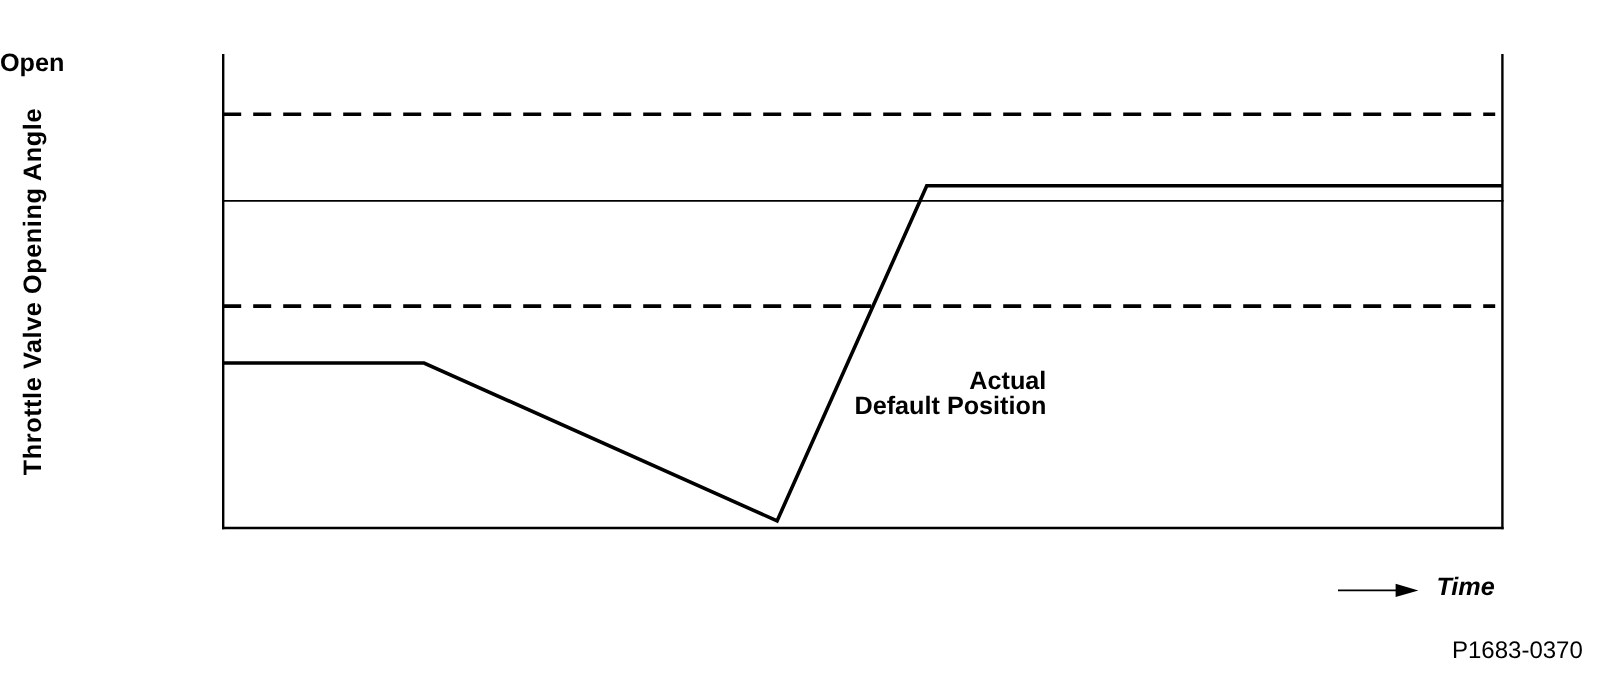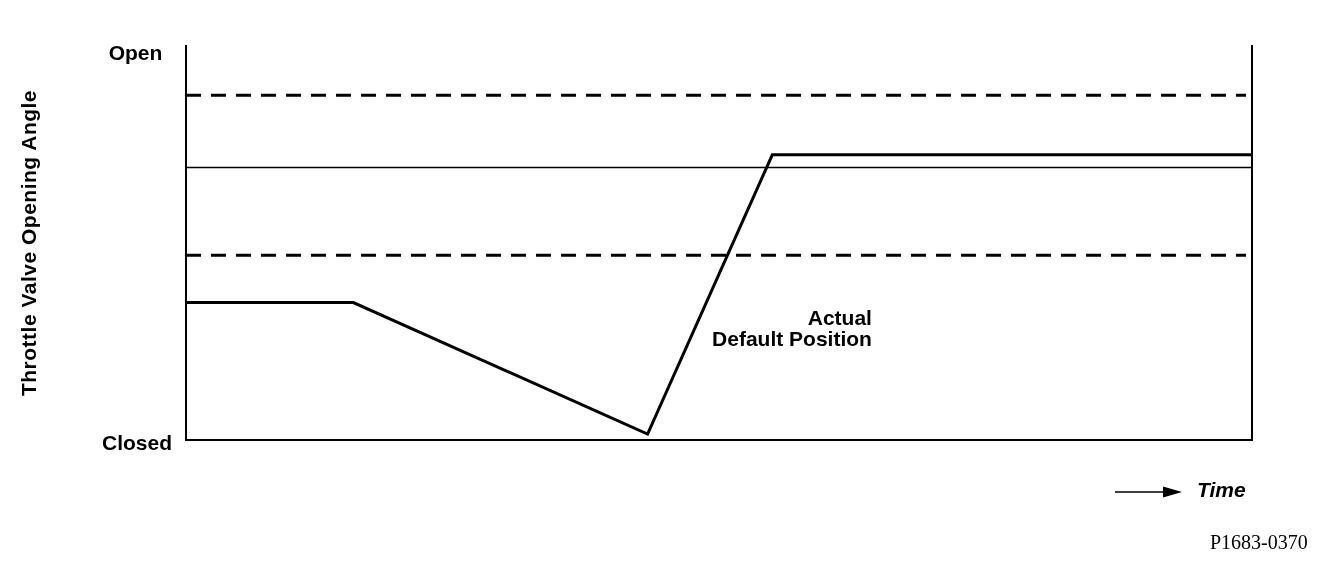--- a/index.html
+++ b/index.html
@@ -20,37 +20,36 @@
     line-height: 21px;
     white-space: nowrap;
     color: #000;
   }
   .ylabel {
     left: 28px;
     top: 243px;
     transform: translate(-50%, -50%) rotate(-90deg);
     letter-spacing: 0.5px;
   }
-  .tick-open   { left: 0; top: 42px;  width: 175px; text-align: center; padding-left: 48px; }
+  .tick-open   { left: 0; top: 42px;  width: 175px; text-align: left; }
   .tick-closed { left: 0; top: 432px; width: 172px; text-align: right; }
   .default-label { left: 256px; top: 134px; }
   .actual-label {
     left: 792px; top: 307px;
     transform: translateX(-50%);
     text-align: right;
     line-height: 21px;
   }
   .time-label { left: 1197px; top: 479px; font-style: italic; }
   .part-number {
     position: absolute;
     left: 1210px; top: 531px;
     font-weight: normal;
     font-size: 20px;
     white-space: nowrap;
-    font-family: Liberation Serif, serif;
   }
   .axis      { stroke: #000; stroke-width: 2; }
   .dashed    { stroke: #000; stroke-width: 3; stroke-dasharray: 15 10; }
   .thinline  { stroke: #000; stroke-width: 1.4; }
   .thickline { stroke: #000; stroke-width: 3; fill: none; stroke-linejoin: miter; }
   .arrowline { stroke: #000; stroke-width: 1.6; }
   .arrowhead { fill: #000; }
 </style>
 </head>
 <body>
@@ -70,21 +69,20 @@
     <polyline class="thickline" points="186,302.54 353.36199999999997,302.54 647.578,434.075 772.3000000000001,154.81 1252,154.81"></polyline>
 
     <g>
       <line class="arrowline" x1="1115" y1="492" x2="1168" y2="492"></line>
       <polygon class="arrowhead" points="1182,492 1163,486.5 1163,497.5"></polygon>
     </g>
   </svg>
 
   <div class="lbl ylabel">Throttle Valve Opening Angle</div>
   <div class="lbl tick-open">Open</div>
-  <div class="lbl tick-closed">Closed</div>
 
   <div class="lbl actual-label">
     <div>Actual</div>
     <div>Default Position</div>
   </div>
 
   <div class="lbl time-label">Time</div>
   <div class="part-number">P1683-0370</div>
 </div>
 

